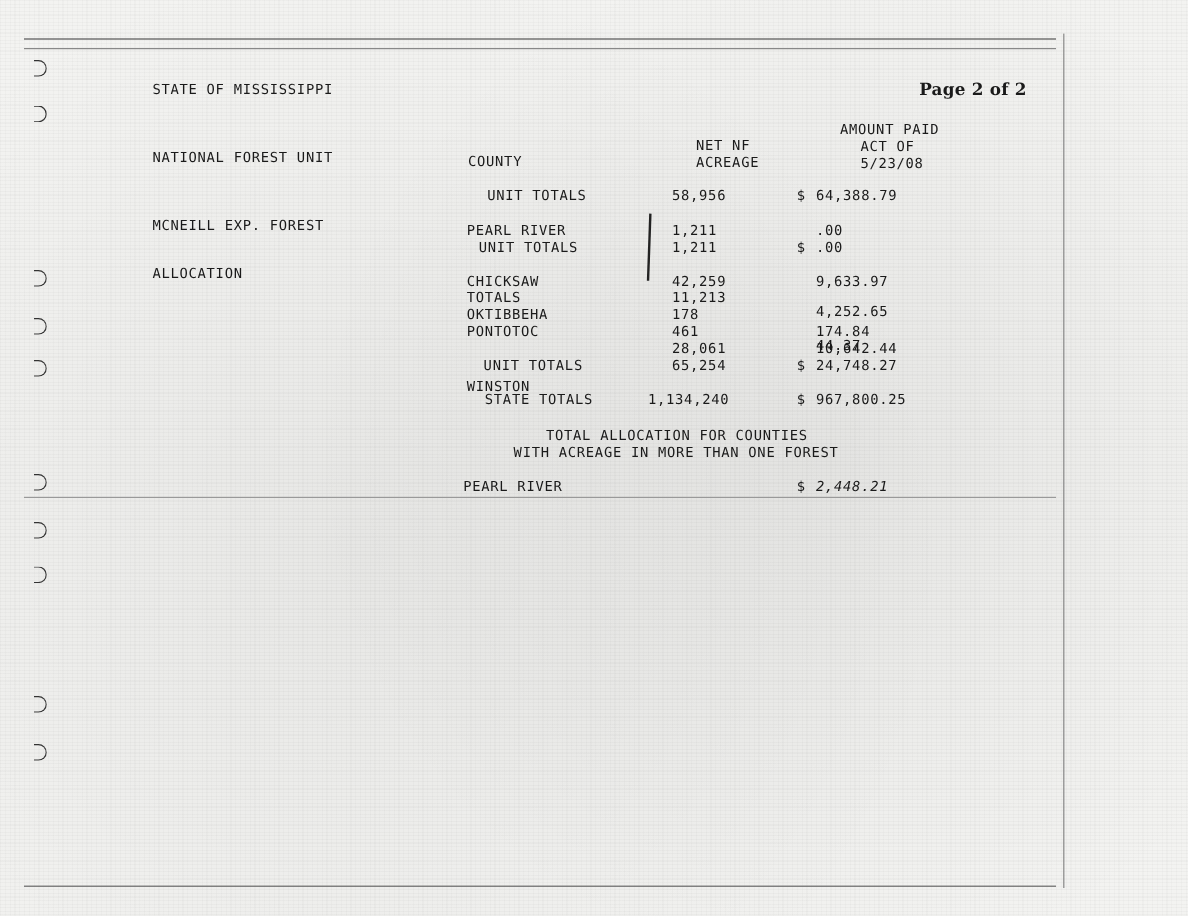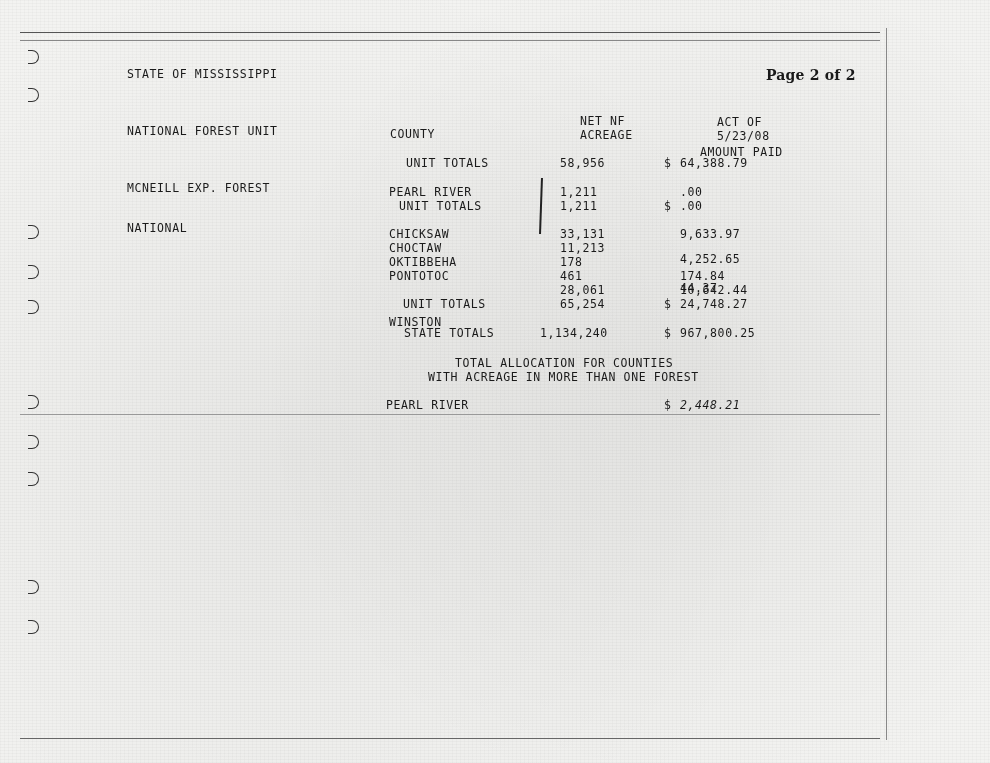--- a/index.html
+++ b/index.html
@@ -51,45 +51,45 @@
   <div class="punch" style="top:580px"></div>
   <div class="punch" style="top:620px"></div>
 
   <div class="t" style="left:127px; top:67px;">STATE OF MISSISSIPPI</div>
   <div class="t page-no" style="left:766px; top:67px;">Page 2 of 2</div>
 
   <div class="t" style="left:127px; top:124px;">NATIONAL FOREST UNIT</div>
   <div class="t" style="left:390px; top:127px;">COUNTY</div>
   <div class="t num" style="left:580px; width:70px; top:114px;">NET NF</div>
   <div class="t num" style="left:580px; width:70px; top:128px;">ACREAGE</div>
-  <div class="t" style="left:700px; top:101px;margin-top:44px;">AMOUNT PAID</div>
+  <div class="t" style="left:700px; top:101px;">AMOUNT PAID</div>
   <div class="t" style="left:717px; top:115px;">ACT OF</div>
   <div class="t" style="left:717px; top:129px;">5/23/08</div>
 
   <div class="t" style="left:406px; top:156px;">UNIT TOTALS</div>
   <div class="t num" style="left:560px; width:90px; top:156px;">58,956</div>
   <div class="t" style="left:664px; top:156px;">$</div>
   <div class="t num" style="left:680px; width:100px; top:156px;">64,388.79</div>
 
   <div class="t" style="left:127px; top:181px;">MCNEILL EXP. FOREST</div>
   <div class="t" style="left:389px; top:185px;">PEARL RIVER</div>
   <div class="t num" style="left:560px; width:90px; top:185px;">1,211</div>
   <div class="t num" style="left:680px; width:100px; top:185px;">.00</div>
 
   <div class="t" style="left:399px; top:199px;">UNIT TOTALS</div>
   <div class="t num" style="left:560px; width:90px; top:199px;">1,211</div>
   <div class="t" style="left:664px; top:199px;">$</div>
   <div class="t num" style="left:680px; width:100px; top:199px;">.00</div>
 
-  <div class="t" style="left:127px; top:221px;">NATIONAL</div>
+  <div class="t" style="left:127px; top:221px;">ALLOCATION</div>
   <div class="t" style="left:389px; top:227px;">CHICKSAW</div>
-  <div class="t num" style="left:560px; width:90px; top:227px;">33,131</div>
+  <div class="t num" style="left:560px; width:90px; top:227px;">42,259</div>
   <div class="t num" style="left:680px; width:100px; top:227px;">9,633.97</div>
 
-  <div class="t" style="left:389px; top:241px;">CHOCTAW</div>
+  <div class="t" style="left:389px; top:241px;">TOTALS</div>
   <div class="t num" style="left:560px; width:90px; top:241px;">11,213</div>
   <div class="t num" style="left:680px; width:100px; top:252px;">4,252.65</div>
 
   <div class="t" style="left:389px; top:255px;">OKTIBBEHA</div>
   <div class="t num" style="left:560px; width:90px; top:255px;">178</div>
   <div class="t num" style="left:680px; width:100px; top:255px;margin-top:26px;">44.37</div>
 
   <div class="t" style="left:389px; top:269px;">PONTOTOC</div>
   <div class="t num" style="left:560px; width:90px; top:269px;">461</div>
   <div class="t num" style="left:680px; width:100px; top:269px;">174.84</div>

